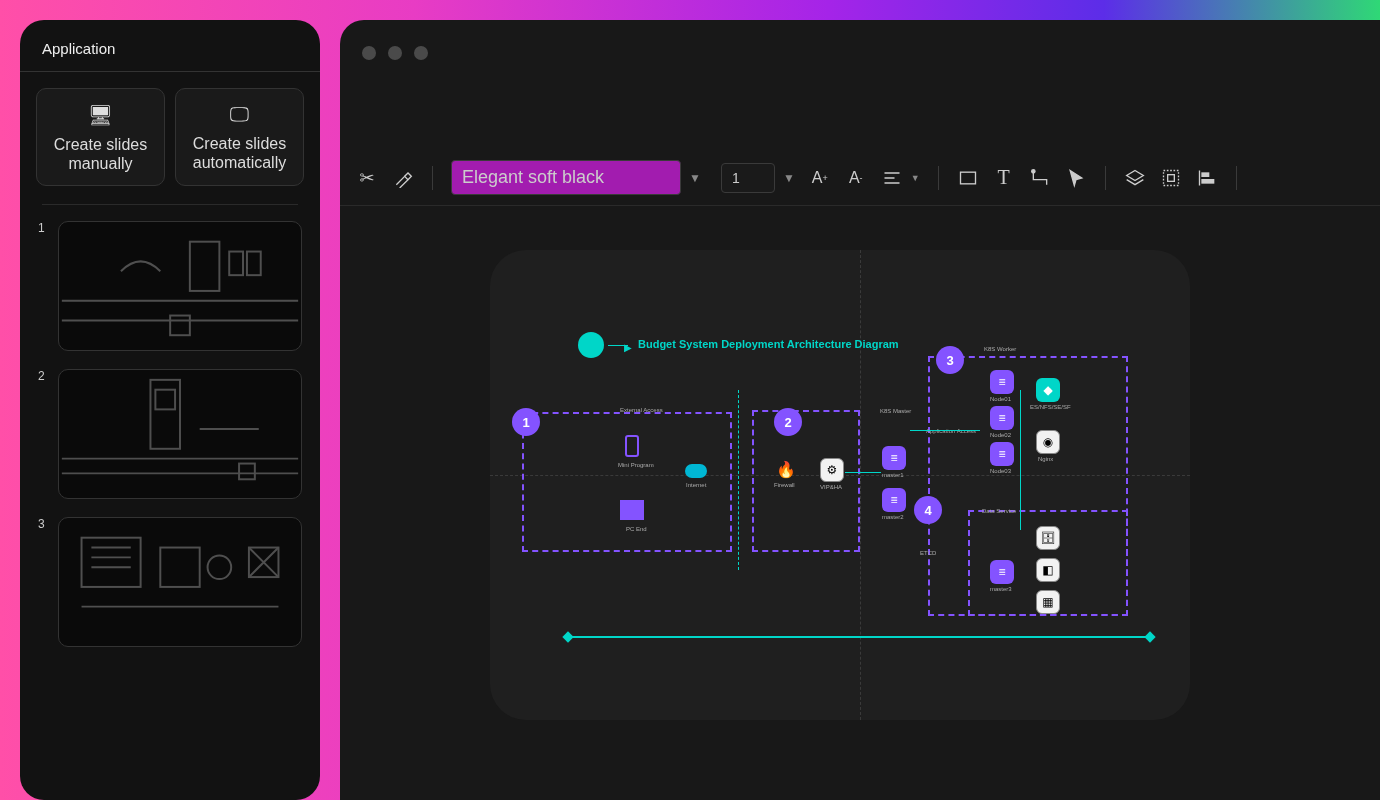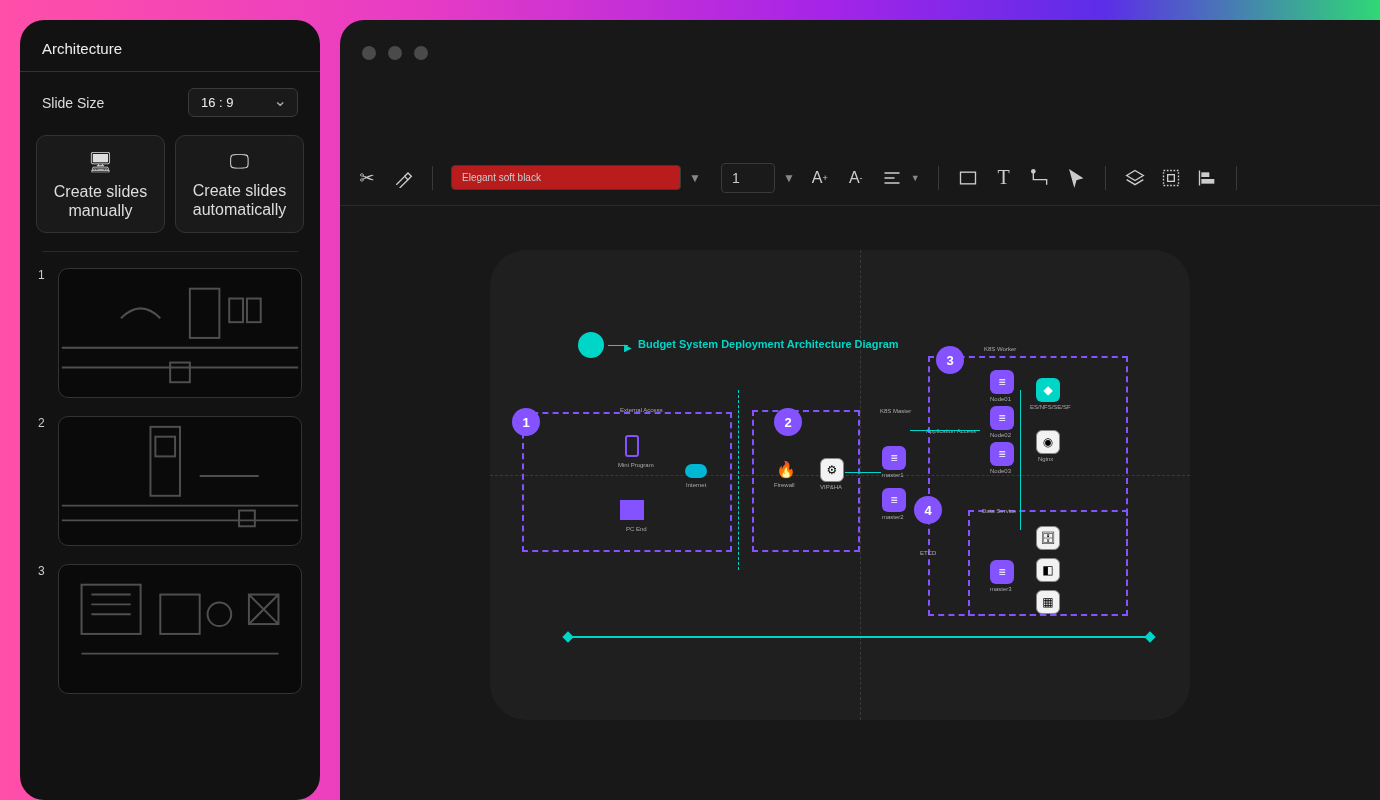--- a/index.html
+++ b/index.html
@@ -60,22 +60,22 @@
 .traffic { position: absolute; top: 26px; left: 22px; display: flex; gap: 12px; }
 .traffic .dot { width: 14px; height: 14px; border-radius: 50%; background: #4a4a4a; }
 .toolbar {
   position: absolute; top: 130px; left: 0; right: 0; height: 56px;
   display: flex; align-items: center; gap: 14px; padding: 0 16px;
   border-bottom: 1px solid #2a2a2a;
 }
 .tb-ic { width: 22px; height: 22px; color: #ccc; display: flex; align-items: center; justify-content: center; font-size: 18px; cursor: pointer; }
 .tb-sep { width: 1px; height: 24px; background: #3a3a3a; margin: 0 4px; }
 .font-name {
-  background: #b91c1c; border: 1px solid #3a3a3a; color: #ccc;
-  padding: 6px 10px; border-radius: 4px; font-size: 10px; min-width: 230px;
+  background: #a21caf; border: 1px solid #3a3a3a; color: #ccc;
+  padding: 6px 10px; border-radius: 4px; font-size: 18px; min-width: 230px;
 }
 .dd-caret { color: #888; font-size: 12px; margin-left: -6px; }
 .font-size {
   background: #1a1a1a; border: 1px solid #3a3a3a; color: #ccc;
   padding: 6px 10px; border-radius: 4px; font-size: 14px; min-width: 54px; margin-left: 6px;
 }
 .tb-ic svg { width: 20px; height: 20px; stroke: #ccc; fill: none; stroke-width: 1.6; }
 
 .canvas {
   position: absolute; top: 230px; left: 150px; width: 700px; height: 470px;
@@ -111,26 +111,22 @@
 
 .guide-v { position: absolute; top: 0; bottom: 0; width: 0; border-left: 1px dashed #3a3a3a; }
 .guide-h { position: absolute; left: 0; right: 0; height: 0; border-top: 1px dashed #3a3a3a; }
 </style>
 </head>
 <body>
 
 <div class="app-wrap">
 
   <div class="sidebar">
-    <div class="sidebar-title">Architecture</div>
+    <div class="sidebar-title">Application</div>
     <div class="divider"></div>
-    <div class="row">
-      <span class="slide-size-label">Slide Size</span>
-      <div class="select"><span>16 : 9</span></div>
-    </div>
     <div class="create-btns">
       <div class="create-btn">
         <span class="ic">🖥</span>
         <span class="lbl">Create slides manually</span>
       </div>
       <div class="create-btn">
         <span class="ic">🖵</span>
         <span class="lbl">Create slides automatically</span>
       </div>
     </div>

